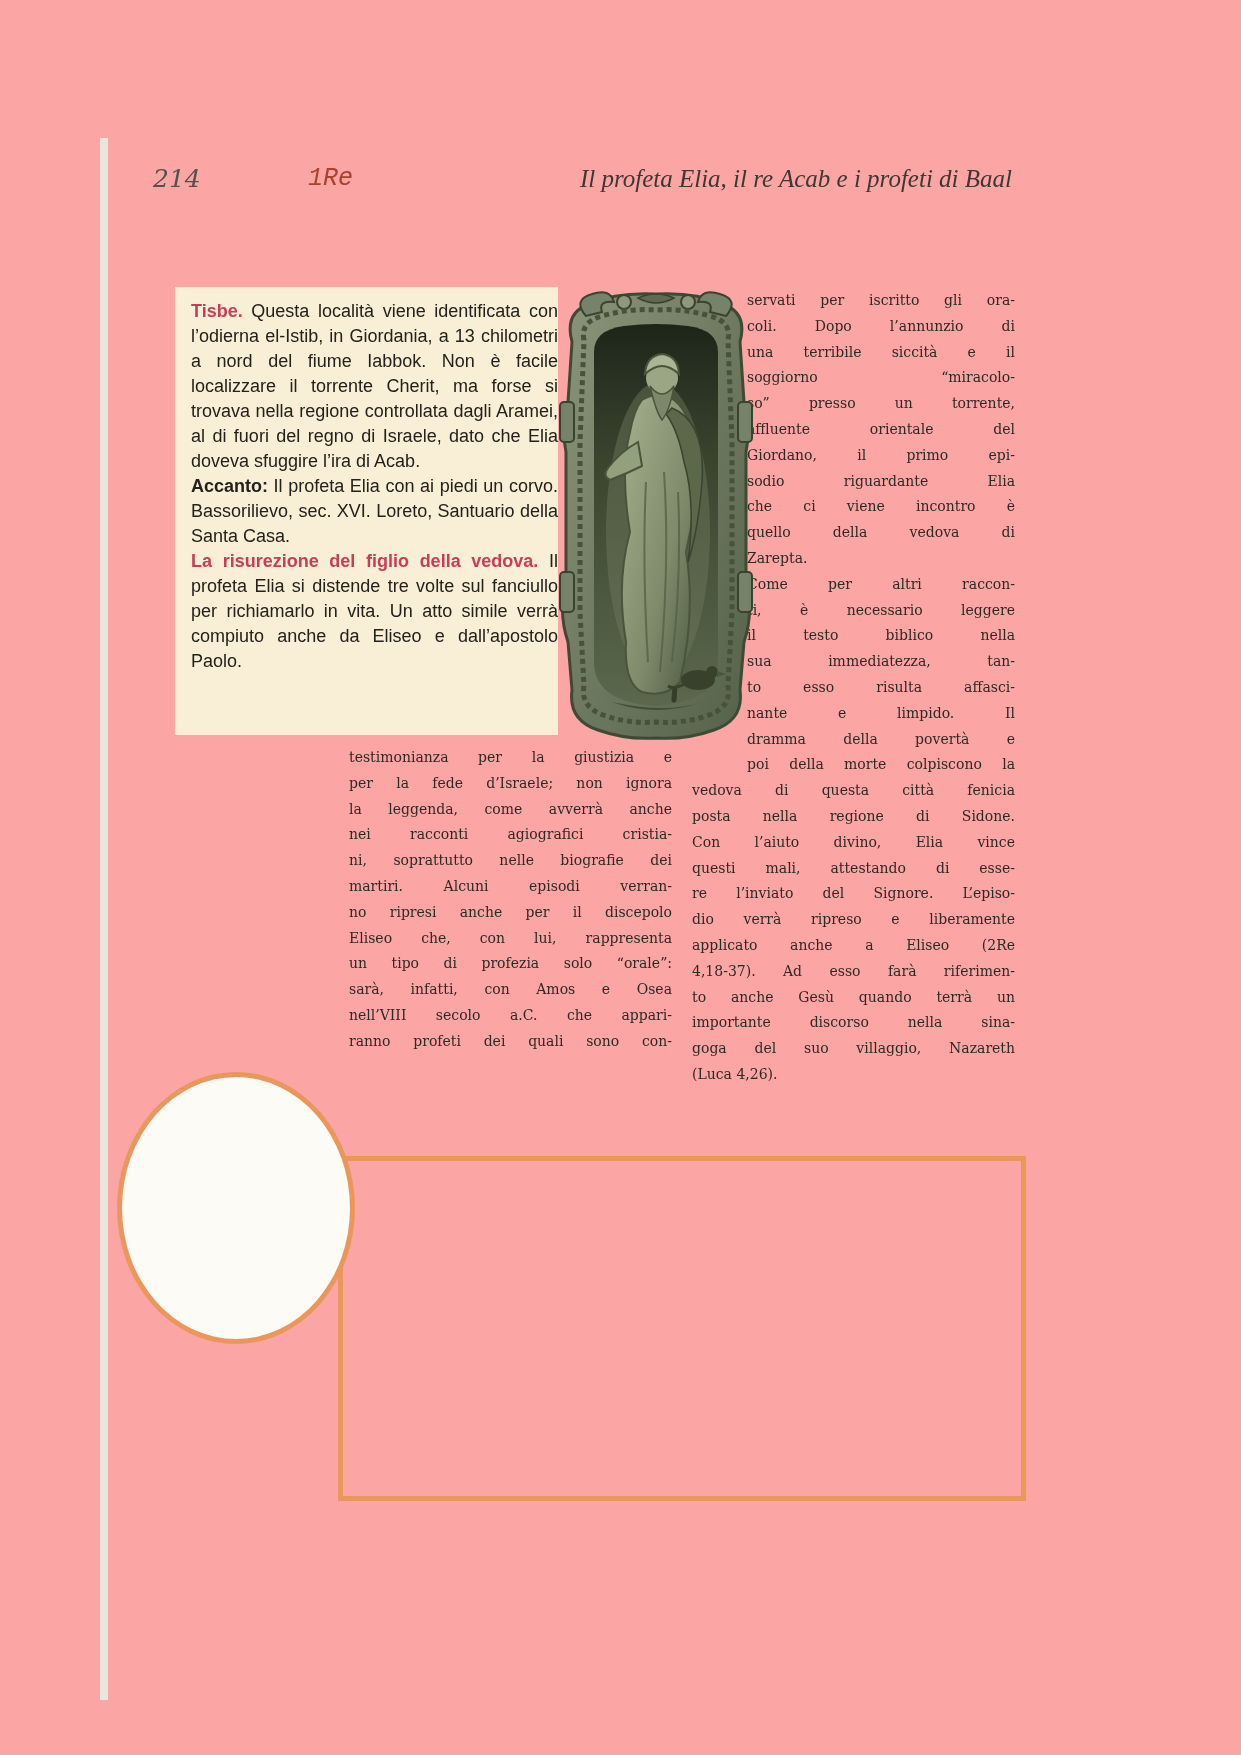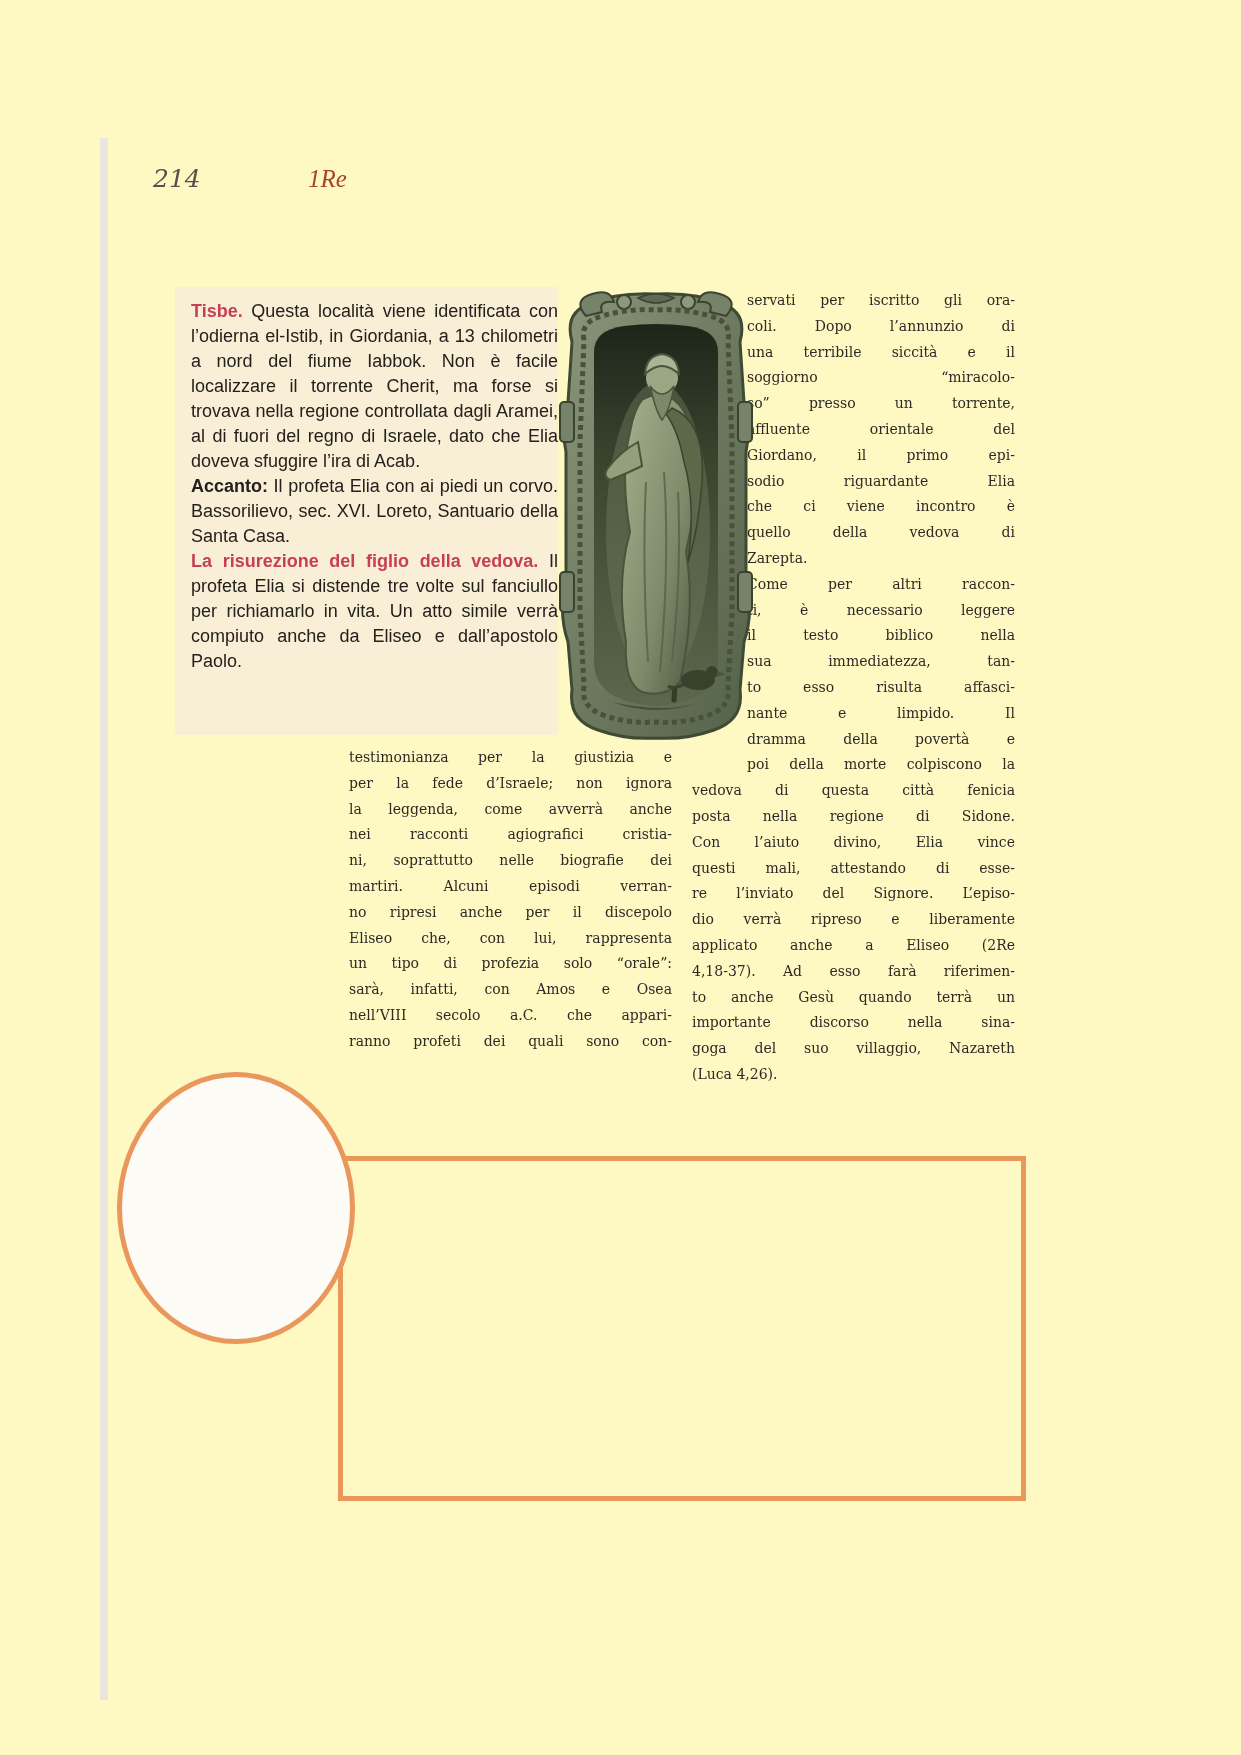--- a/index.html
+++ b/index.html
@@ -1,23 +1,23 @@
 <!DOCTYPE html>
 <html lang="it"><head>
 <meta charset="utf-8">
 <style>
   html,body{margin:0;padding:0;background:#ffffff;}
-  .page{position:relative;width:1241px;height:1755px;background:#fef9c3;overflow:hidden;
+  .page{position:relative;width:1241px;height:1755px;background:#fca5a5;overflow:hidden;
         font-family:"DejaVu Serif", serif;color:#2d2a26;}
   .scan-edge{position:absolute;left:100px;top:138px;width:8px;height:1562px;
              background:#e9e6df;}
   
   .hdr{position:absolute;top:163px;height:32px;font-style:italic;font-size:25px;line-height:32px;}
   .hdr-num{left:153px;color:#55524d;}
-  .hdr-book{left:308px;color:#a8432e;font-family:Liberation Serif, serif;}
+  .hdr-book{left:308px;color:#a8432e;font-family:Liberation Mono, monospace;}
   .hdr-title{right:229px;color:#3c3935;font-family:"Liberation Serif",serif;}
   
   .info-box{position:absolute;left:175px;top:287px;width:383px;height:448px;
             background:#f9efd6;box-sizing:border-box;padding:12px 0 12px 16px;
             font-family:"Liberation Sans",sans-serif;font-size:18px;line-height:25px;
             color:#24211d;z-index:1;}
   .info-box p{margin:0;text-align:justify;}
   .lead-red{color:#c73e56;font-weight:bold;}
   .lead-bold{font-weight:bold;}
   
@@ -39,20 +39,21 @@
 </style>
 </head>
 <body>
 
 <div class="page">
 
   <div class="scan-edge"></div>
 
   <div class="hdr hdr-num">214</div>
   <div class="hdr hdr-book">1Re</div>
+  <div class="hdr hdr-title">Il profeta Elia, il re Acab e i profeti di Baal</div>
 
   <div class="info-box">
     <p><span class="lead-red">Tisbe.</span><span> Questa località viene identificata con l’odierna el-Istib, in Giordania, a 13 chilometri a nord del fiume Iabbok. Non è facile localizzare il torrente Cherit, ma forse si trovava nella regione controllata dagli Aramei, al di fuori del regno di Israele, dato che Elia doveva sfuggire l’ira di Acab.</span></p>
     <p><span class="lead-bold">Accanto:</span><span> Il profeta Elia con ai piedi un corvo. Bassorilievo, sec. XVI. Loreto, Santuario della Santa Casa.</span></p>
     <p><span class="lead-red">La risurezione del figlio della vedova.</span><span> Il profeta Elia si distende tre volte sul fanciullo per richiamarlo in vita. Un atto simile verrà compiuto anche da Eliseo e dall’apostolo Paolo.</span></p>
   </div>
 
   <div class="relief">
     <svg width="220" height="464" viewBox="0 0 220 464" xmlns="http://www.w3.org/2000/svg">
       <defs>

